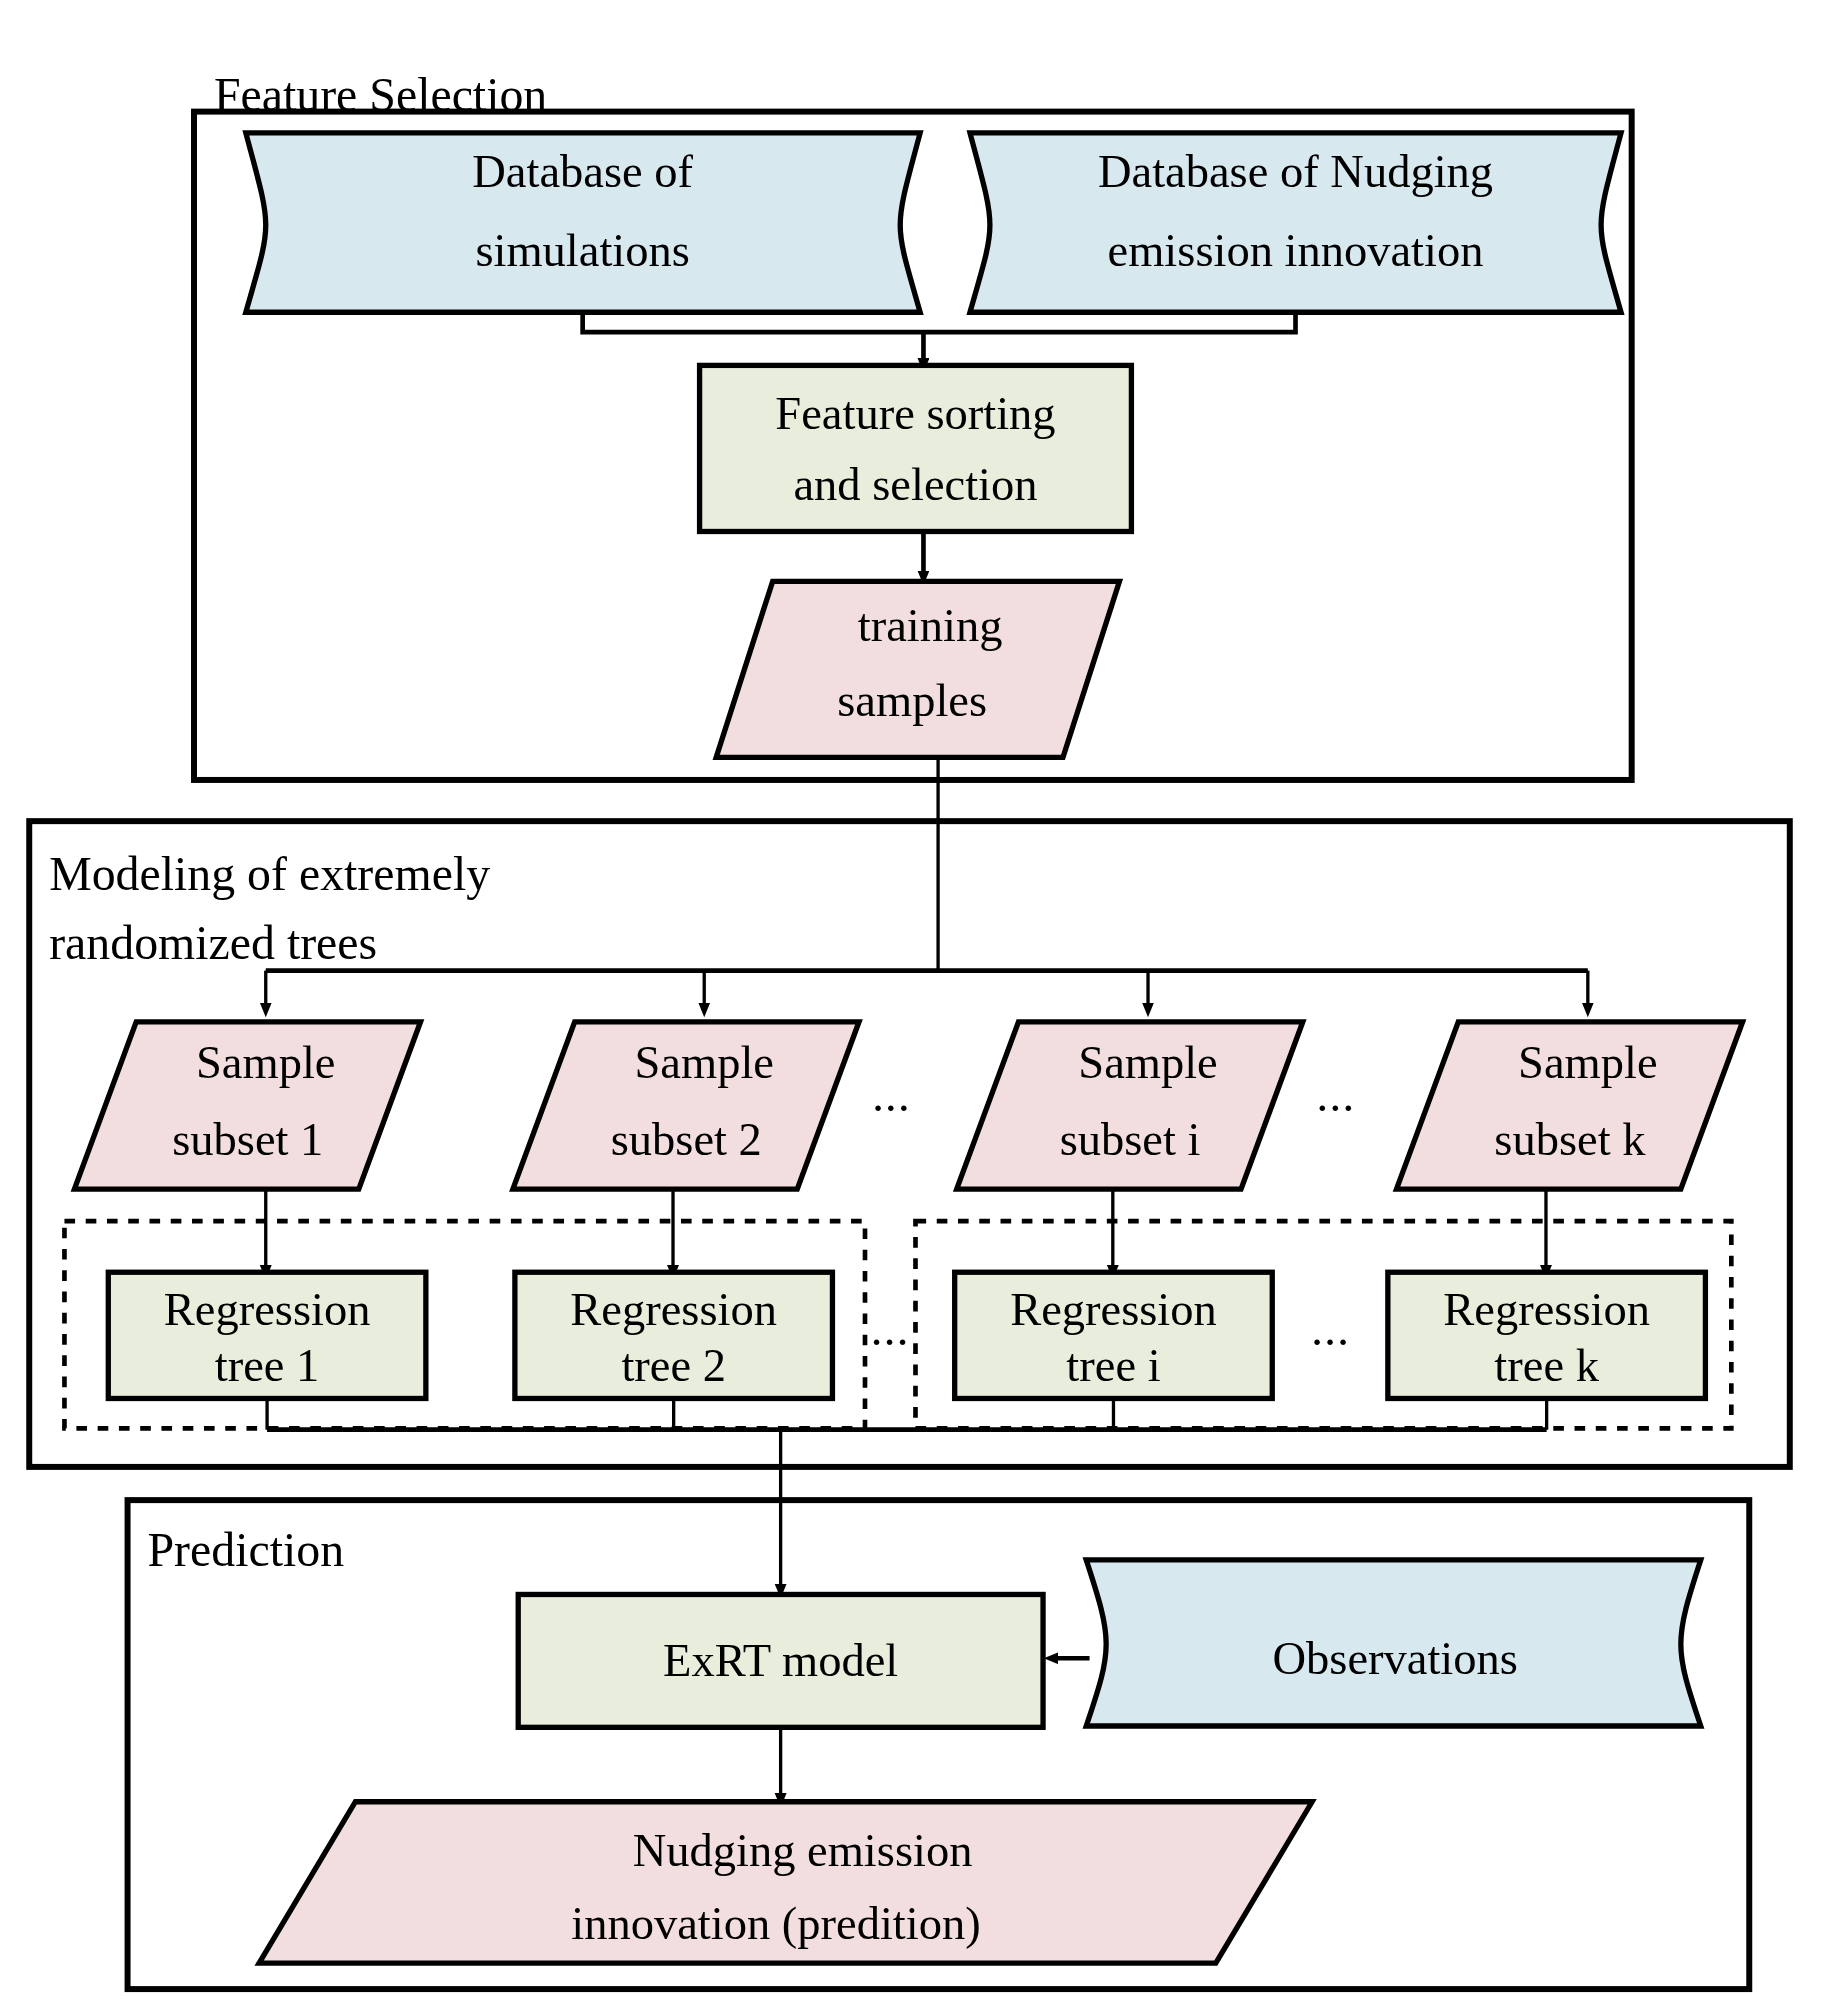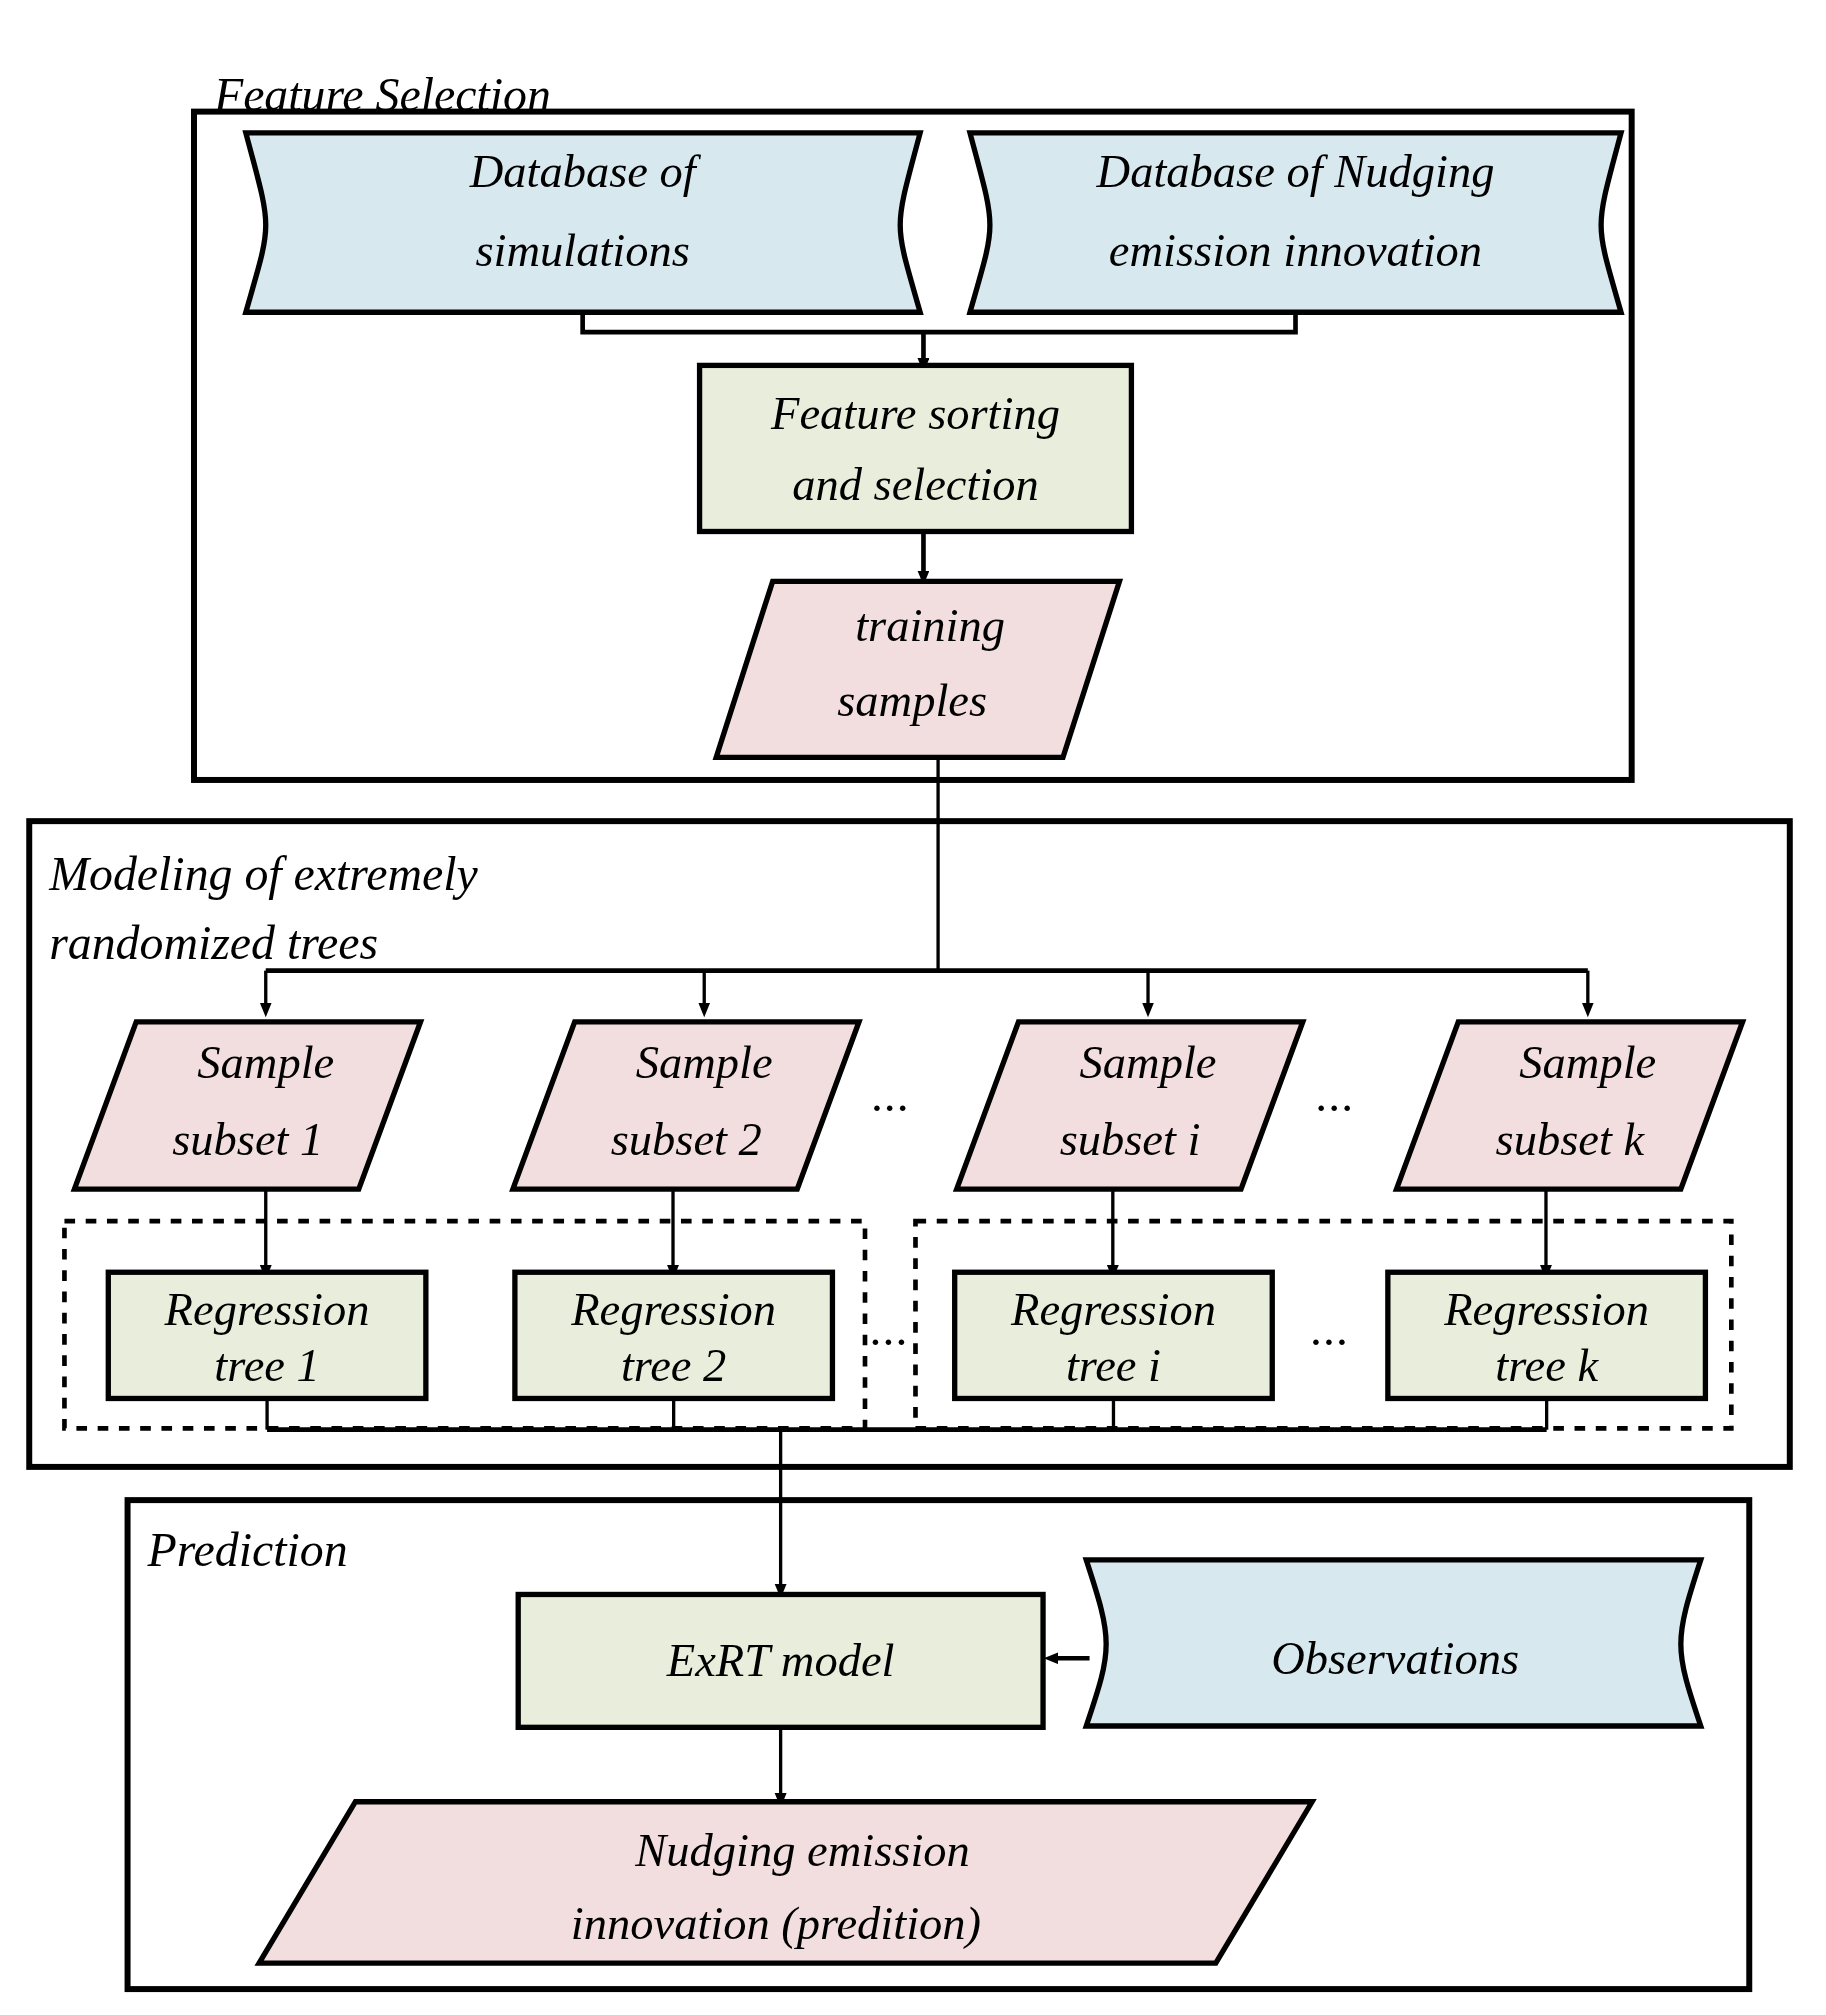--- a/index.html
+++ b/index.html
@@ -10,21 +10,20 @@
   }
   body {
     font-family: "Liberation Serif", "DejaVu Serif", serif;
   }
   #page {
     position: relative;
     width: 1827px;
     height: 2015px;
     background: #ffffff;
     overflow: hidden;
-    font-style: italic;
   }
   svg#diagram {
     position: absolute;
     left: 0;
     top: 0;
     width: 1827px;
     height: 2015px;
   }
   .grp-label {
     font-family: "Liberation Serif", "DejaVu Serif", serif;

